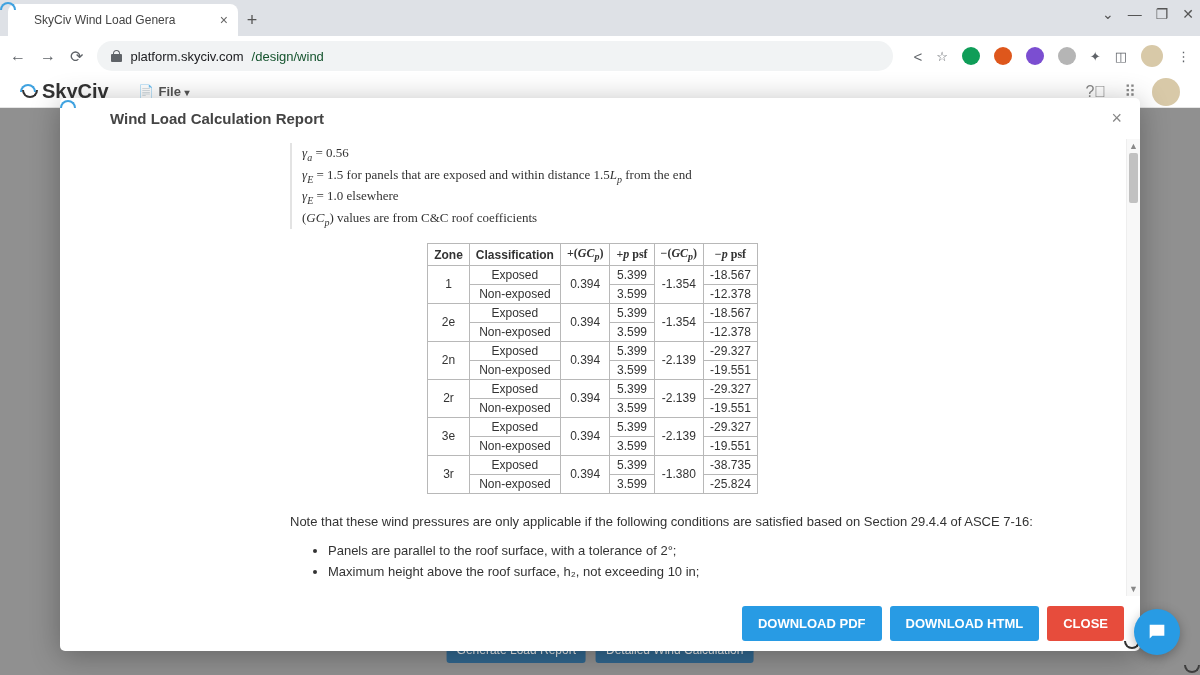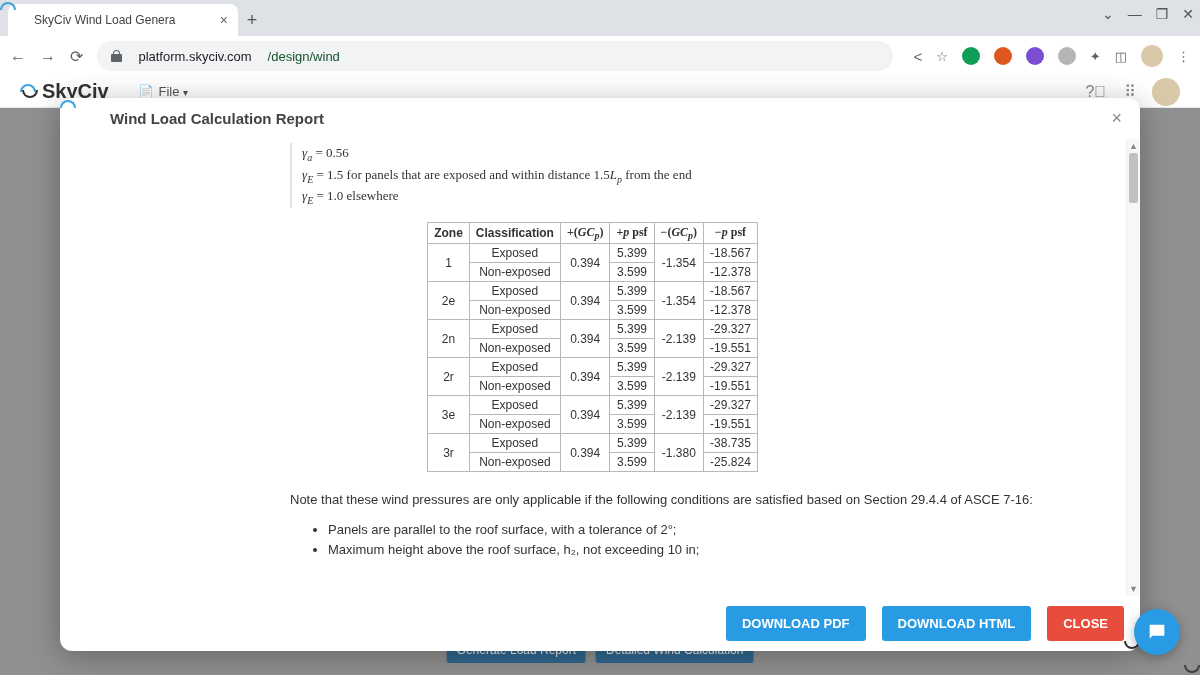--- a/index.html
+++ b/index.html
@@ -7,45 +7,45 @@
 
   
   .chrome { background: #dee1e6; height: 76px; }
   .tabbar { height: 36px; display: flex; align-items: flex-end; padding-left: 8px; }
   .tab { background: #fff; border-radius: 8px 8px 0 0; height: 32px; display: flex; align-items: center; padding: 0 10px; width: 230px; gap: 16px; font-size: 12px; color: #444; }
   .tab .x { margin-left: auto; color: #666; font-size: 14px; }
   .newtab { width: 28px; text-align: center; color: #555; font-size: 18px; line-height: 32px; }
   .chrome-right { position: absolute; right: 6px; top: 6px; display: flex; gap: 14px; color: #555; font-size: 14px; align-items: center; }
   .addrbar { background: #fff; height: 40px; display: flex; align-items: center; padding: 0 10px; gap: 14px; }
   .navbtn { color: #5f6368; font-size: 16px; }
-  .addrfield { flex: 1; background: #f1f3f4; border-radius: 20px; height: 30px; display: flex; align-items: center; padding: 0 14px; gap: 16px; font-size: 13px; color: #5f6368; }
+  .addrfield { flex: 1; background: #f1f3f4; border-radius: 20px; height: 30px; display: flex; align-items: center; padding: 0 14px; gap: 8px; font-size: 13px; color: #5f6368; }
   .addrfield .domain { color: #202124; }
   .addrfield .path { color: #14532d; }
   .addr-icons { display: flex; gap: 14px; align-items: center; color: #5f6368; margin-left: 6px; }
   .ext-ico { width: 18px; height: 18px; border-radius: 50%; background: #ccc; display: inline-block; }
   .ext-g { background: #0f9d58; } .ext-o { background: #de571c; } .ext-p { background: #7b4ed1; } .ext-gr { background: #b5b5b5; }
   .avatar-sm { width: 22px; height: 22px; border-radius: 50%; background: #d8c9a8; }
 
   
   .apphdr { height: 32px; display: flex; align-items: center; padding: 0 20px; gap: 30px; border-bottom: 1px solid #e5e5e5; }
   .logo { font-weight: 700; font-size: 20px; color: #333; position: relative; }
   .logo .sc-ico { display:inline-block; position: relative; width:18px; height:18px; vertical-align: -2px; margin-right:4px; }
   .sc-ico::before { content:''; position:absolute; width:12px; height:6px; border:2px solid #3fa2e0; border-bottom:none; border-radius: 10px 10px 0 0; left:0; top:2px; }
   .sc-ico::after { content:''; position:absolute; width:12px; height:6px; border:2px solid #333; border-top:none; border-radius:0 0 10px 10px; right:0; bottom:2px; }
-  .filemenu { font-size: 13px; color: #555; }
+  .filemenu { font-size: 13px; color: #555; font-weight: bold; }
   .hdr-right { margin-left: auto; display: flex; gap: 18px; align-items: center; color: #888; font-size: 16px; }
   .avatar-big { width: 28px; height: 28px; border-radius: 50%; background: #d8c9a8; }
 
   
   .backdrop { position: absolute; top: 108px; left: 0; right: 0; bottom: 0; background: rgba(70,70,70,0.6); }
   .bgbtns { position: absolute; bottom: 12px; left: 50%; transform: translateX(-50%); display: flex; gap: 10px; }
   .bgbtn { background: #1a5d8f; color: #fff; padding: 6px 10px; font-size: 12px; border: none; border-radius: 3px; opacity: 0.8; }
 
   
-  .modal { position: absolute; top: 98px; left: 60px; right: 60px; bottom: 24px; background: #fff; border-radius: 12px; box-shadow: 0 5px 30px rgba(0,0,0,0.3); display: flex; flex-direction: column; }
+  .modal { position: absolute; top: 98px; left: 60px; right: 60px; bottom: 24px; background: #fff; border-radius: 5px; box-shadow: 0 5px 30px rgba(0,0,0,0.3); display: flex; flex-direction: column; }
   .modal-hdr { display: flex; align-items: center; padding: 10px 18px; }
   .modal-hdr .sc-ico { width: 20px; height: 20px; margin-right: 12px; }
   .modal-title { font-size: 15px; font-weight: 600; color: #444; }
   .modal-close { margin-left: auto; font-size: 18px; color: #888; cursor: pointer; }
   .modal-body { flex: 1; overflow-y: auto; padding: 4px 105px 4px 90px; position: relative; }
   .scrollbar-track { position: absolute; right: 0; top: 0; bottom: 0; width: 14px; background: #f8f8f8; border-left: 1px solid #eee; }
   .scroll-up { position: absolute; top:0; width:100%; height:14px; text-align:center; font-size:9px; color:#888; line-height:14px; }
   .scroll-dn { position: absolute; bottom:0; width:100%; height:14px; text-align:center; font-size:9px; color:#888; line-height:14px; }
   .scroll-thumb { position:absolute; left:2px; right:2px; top:14px; height:50px; background:#c1c1c1; border-radius:2px; }
 
@@ -59,21 +59,21 @@
   .tbl-wrap { display: flex; justify-content: center; margin-bottom: 18px; }
   table.data { border-collapse: collapse; font-size: 12px; }
   table.data th, table.data td { border: 1px solid #b8b8b8; padding: 2px 6px; text-align: center; }
   table.data th { font-weight: 700; }
   .mathhdr { font-family: "Times New Roman", serif; font-style: normal; }
 
   .note { margin-left: 140px; font-size: 13px; margin-bottom: 10px; line-height: 1.5; }
   ul.conds { margin-left: 160px; font-size: 13px; line-height: 1.6; }
   ul.conds li { list-style: disc; margin-left: 18px; }
 
-  .modal-ftr { padding: 10px 16px; display: flex; justify-content: flex-end; gap: 16px; }
+  .modal-ftr { padding: 10px 16px; display: flex; justify-content: flex-end; gap: 8px; }
   .btn { border: none; color: #fff; font-weight: 700; font-size: 13px; padding: 10px 16px; border-radius: 3px; cursor: pointer; }
   .btn-blue { background: #289be4; }
   .btn-red { background: #e74c3c; padding-left: 16px; }
 
   .chat-fab { position: absolute; right: 20px; bottom: 20px; width: 46px; height: 46px; border-radius: 50%; background: #289be4; display: flex; align-items: center; justify-content: center; box-shadow: 0 3px 12px rgba(0,0,0,0.3); }
   .chat-fab svg { width: 22px; height: 22px; fill: #fff; }
 
   .lock { display: inline-block; width: 11px; height: 12px; position: relative; }
   .lock::before { content:''; position:absolute; bottom:0; width:11px; height:8px; background:#5f6368; border-radius:1px; }
   .lock::after { content:''; position:absolute; top:0; left:2px; width:5px; height:5px; border:1.5px solid #5f6368; border-bottom:none; border-radius:4px 4px 0 0; }
@@ -146,20 +146,21 @@
     <span class="sc-ico"></span>
     <span class="modal-title">Wind Load Calculation Report</span>
     <span class="modal-close">×</span>
   </div>
 
   <div class="modal-body">
     <div class="report-block">
       <div class="eq"><span class="ital">γ<span class="sub">a</span></span> = 0.56</div>
       <div class="eq"><span class="ital">γ<span class="sub">E</span></span> = 1.5 for panels that are exposed and within distance 1.5<span class="ital">L<span class="sub">p</span></span> from the end</div>
       <div class="eq"><span class="ital">γ<span class="sub">E</span></span> = 1.0 elsewhere</div>
+      <div class="eq">(<span class="ital">GC<span class="sub">p</span></span>) values are from C&amp;C roof coefficients</div>
     </div>
 
 
     <div class="tbl-wrap">
       <table class="data" id="zones-table">
         <thead>
             <tr id="hdr-row">
               <th>Zone</th>
               <th>Classification</th>
               <th><span class="mathhdr">+(<i>GC<sub>p</sub></i>)</span></th>

